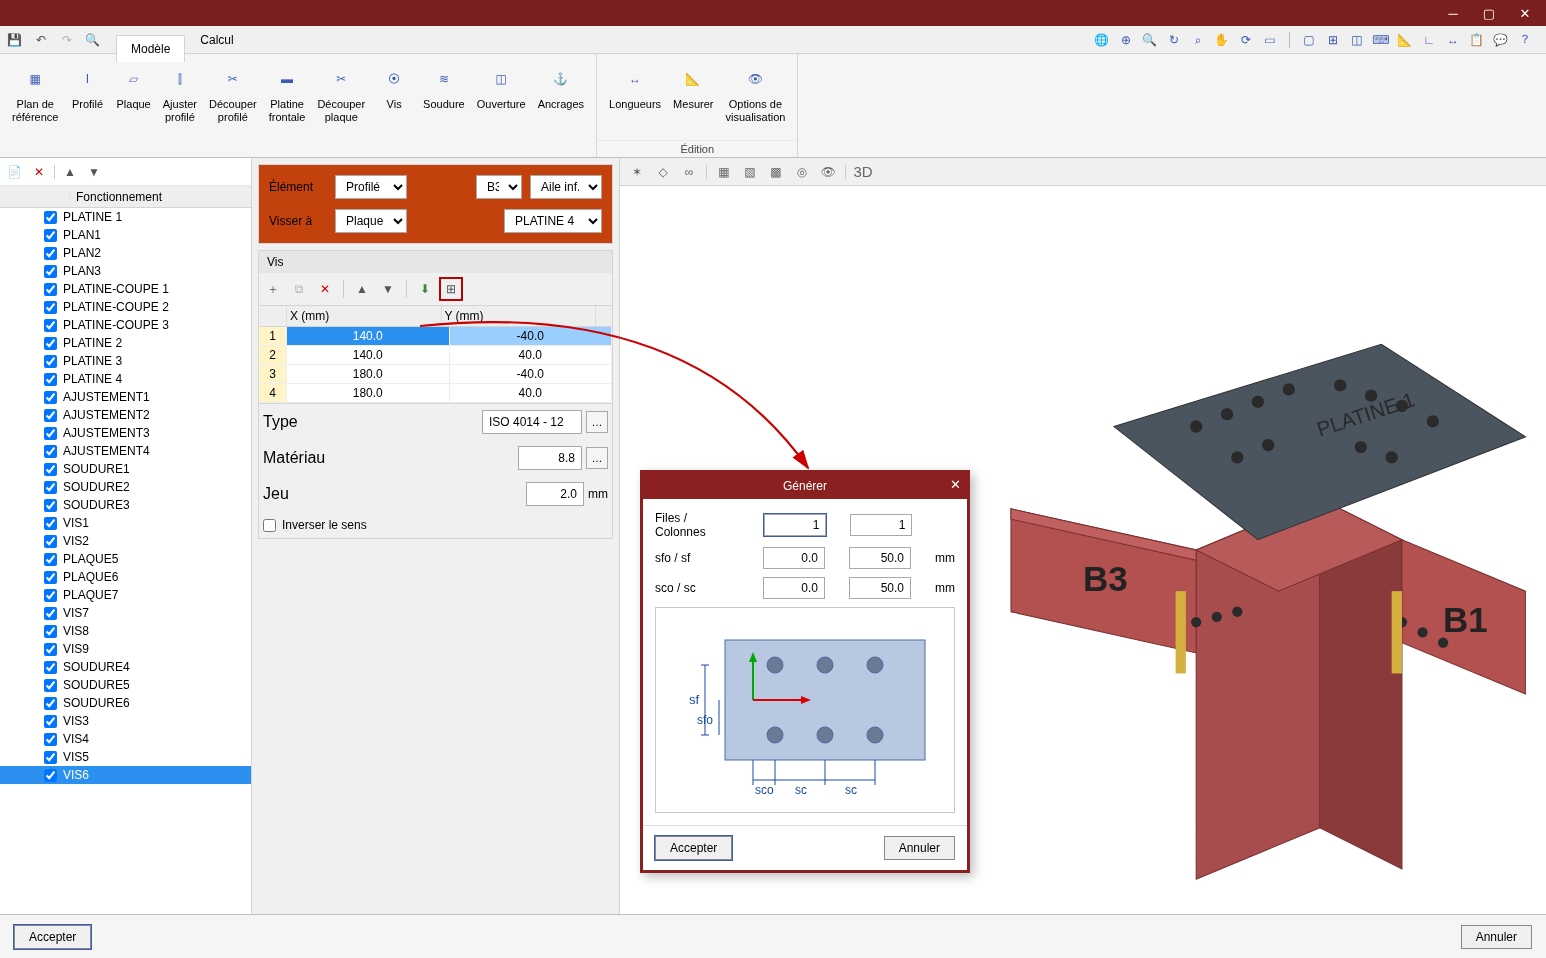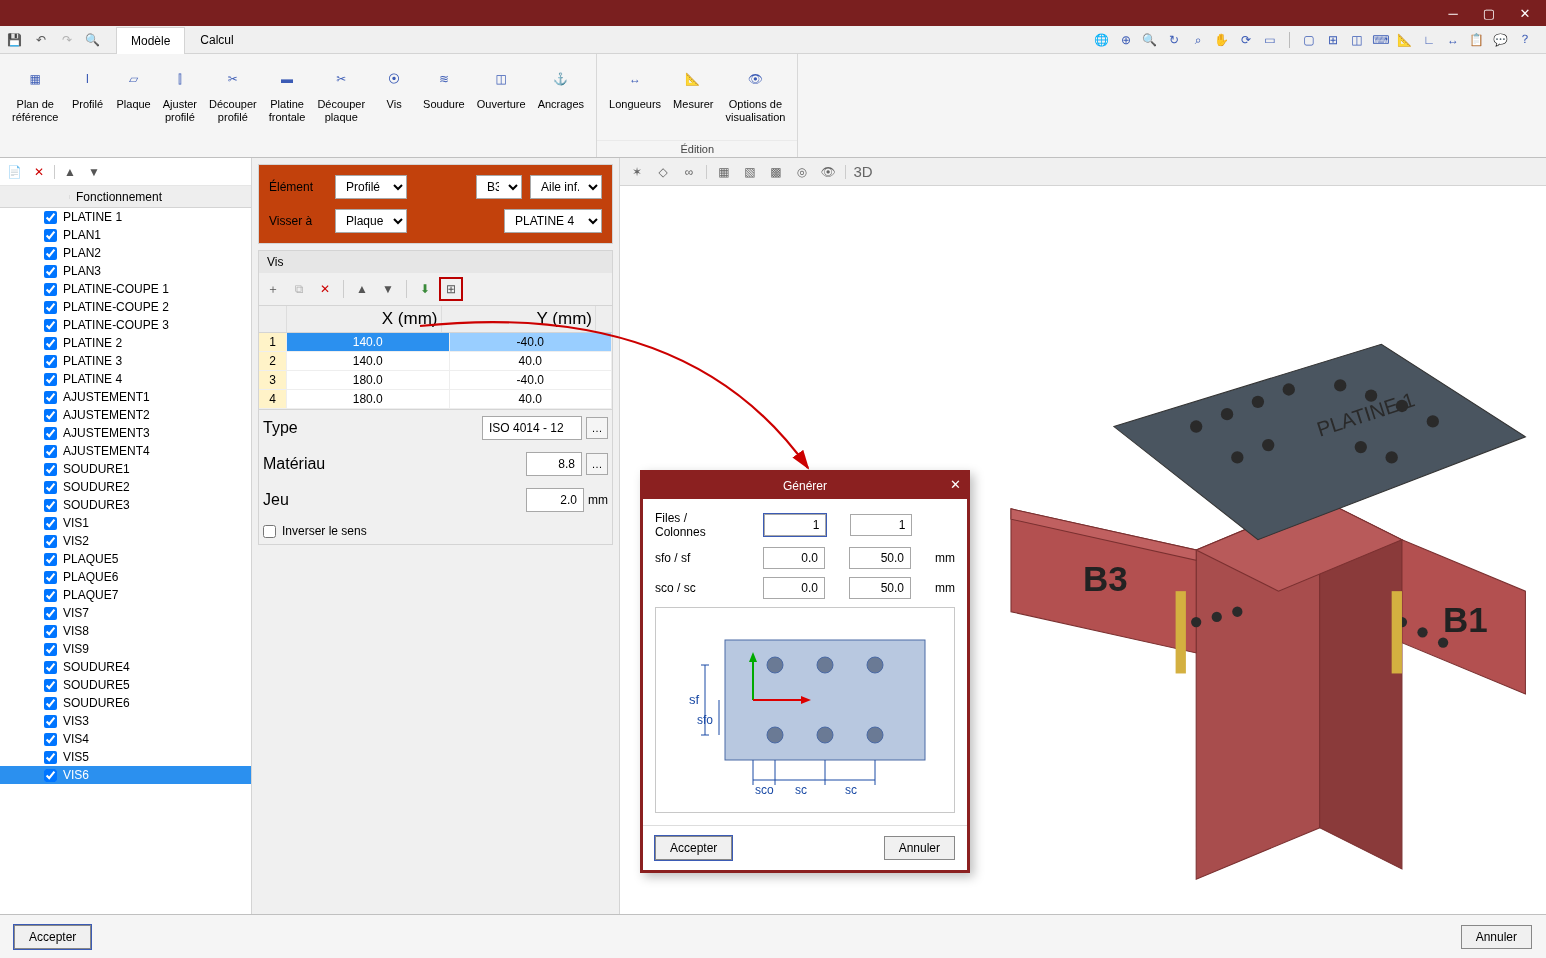--- a/index.html
+++ b/index.html
@@ -10,21 +10,21 @@
 .titlebar .title { flex: 1; text-align: center; font-size: 12px; }
 .titlebar .win-controls { display: flex; gap: 2px; }
 .titlebar .win-btn { width: 34px; height: 22px; display: flex; align-items: center; justify-content: center; cursor: pointer; font-size: 13px; }
 
 
 .qat-row { height: 28px; background: #f0f0f0; border-bottom: 1px solid #d4d4d4; display: flex; align-items: stretch; }
 .qat { display: flex; align-items: center; padding: 0 6px; gap: 8px; }
 .qat-item { width: 18px; height: 18px; display: flex; align-items: center; justify-content: center; color: #555; cursor: pointer; }
 .tab-strip { display: flex; align-items: flex-end; margin-left: 8px; }
 .tab { padding: 6px 14px; font-size: 12px; cursor: pointer; border: 1px solid transparent; border-bottom: none; }
-.tab.active { background: #fff; border-color: #d4d4d4; position: relative; top: 1px; }
+.tab.active { background: #fff; border-color: #d4d4d4; position: relative; top: 9px; }
 .right-tools { margin-left: auto; display: flex; align-items: center; gap: 6px; padding: 0 12px; }
 .right-tool { width: 18px; height: 18px; display: flex; align-items: center; justify-content: center; color: #3b5bb5; cursor: pointer; }
 
 
 .ribbon { height: 104px; background: #f5f5f5; border-bottom: 1px solid #c0c0c0; display: flex; align-items: stretch; }
 .ribbon-group { display: flex; flex-direction: column; border-right: 1px solid #d8d8d8; padding: 2px 0 0; }
 .ribbon-buttons { display: flex; flex: 1; padding: 2px 6px; gap: 0; }
 .ribbon-btn { display: flex; flex-direction: column; align-items: center; justify-content: flex-start; padding: 4px 6px; cursor: pointer; min-width: 42px; text-align: center; }
 .ribbon-icon { width: 34px; height: 34px; display: flex; align-items: center; justify-content: center; color: #3b5bb5; margin-bottom: 2px; }
 .ribbon-label { font-size: 11px; line-height: 1.15; white-space: pre-wrap; }
@@ -54,21 +54,21 @@
 .sel-md { width: 98px; }
 
 .section-head { background: #e6e6e6; border: 1px solid #d4d4d4; border-bottom: none; padding: 4px 8px; font-size: 12px; }
 .vis-toolbar { display: flex; align-items: center; gap: 6px; padding: 6px 4px; border-left: 1px solid #d4d4d4; border-right: 1px solid #d4d4d4; }
 .vt-btn { width: 20px; height: 20px; display: flex; align-items: center; justify-content: center; cursor: pointer; color: #555; }
 .vt-btn.active { outline: 2px solid #b00; }
 .vt-sep { width: 1px; height: 18px; background: #ccc; margin: 0 2px; }
 
 .grid-wrap { border: 1px solid #d4d4d4; background: #fff; }
 .grid-head { display: flex; background: #eee; border-bottom: 1px solid #d4d4d4; }
-.grid-head .gh { flex: 1; text-align: right; font-size: 17px; padding: 3px; border-right: 1px solid #ddd; }
+.grid-head .gh { flex: 1; text-align: left; font-size: 12px; padding: 3px; border-right: 1px solid #ddd; }
 .grid-head .gh:first-child { flex: 0 0 28px; }
 .grid-body { max-height: 120px; overflow-y: auto; }
 .grid-row { display: flex; border-bottom: 1px solid #eee; }
 .grid-row .gc { flex: 1; text-align: center; font-size: 12px; padding: 2px; border-right: 1px solid #eee; }
 .grid-row .gc:first-child { flex: 0 0 28px; background: #fff3c8; }
 .grid-row.sel .gc:not(:first-child) { background: #99ceff; }
 .grid-row.sel .gc:nth-child(2) { background: #2b90ef; color: #fff; }
 
 .prop-row { display: flex; align-items: center; justify-content: space-between; padding: 6px 4px; border-left: 1px solid #d4d4d4; border-right: 1px solid #d4d4d4; }
 .prop-row:last-child { border-bottom: 1px solid #d4d4d4; }
@@ -434,21 +434,21 @@
       <div class="prop-row">
         <div class="prop-label">Type</div>
         <div class="prop-val">
           <input class="ctl" style="width: 100px; text-align: left;" readonly="" value="ISO 4014 - 12">
           <div class="btn-tiny">…</div>
         </div>
       </div>
       <div class="prop-row">
         <div class="prop-label">Matériau</div>
         <div class="prop-val">
-          <input class="ctl" style="width: 56px; text-align: right;" readonly="" value="8.8">
+          <input class="ctl" style="width: 64px; text-align: right;" readonly="" value="8.8">
           <div class="btn-tiny">…</div>
         </div>
       </div>
       <div class="prop-row">
         <div class="prop-label">Jeu</div>
         <div class="prop-val">
           <input class="ctl" style="width: 58px; text-align: right;" value="2.0">
           <span>mm</span>
         </div>
       </div>

